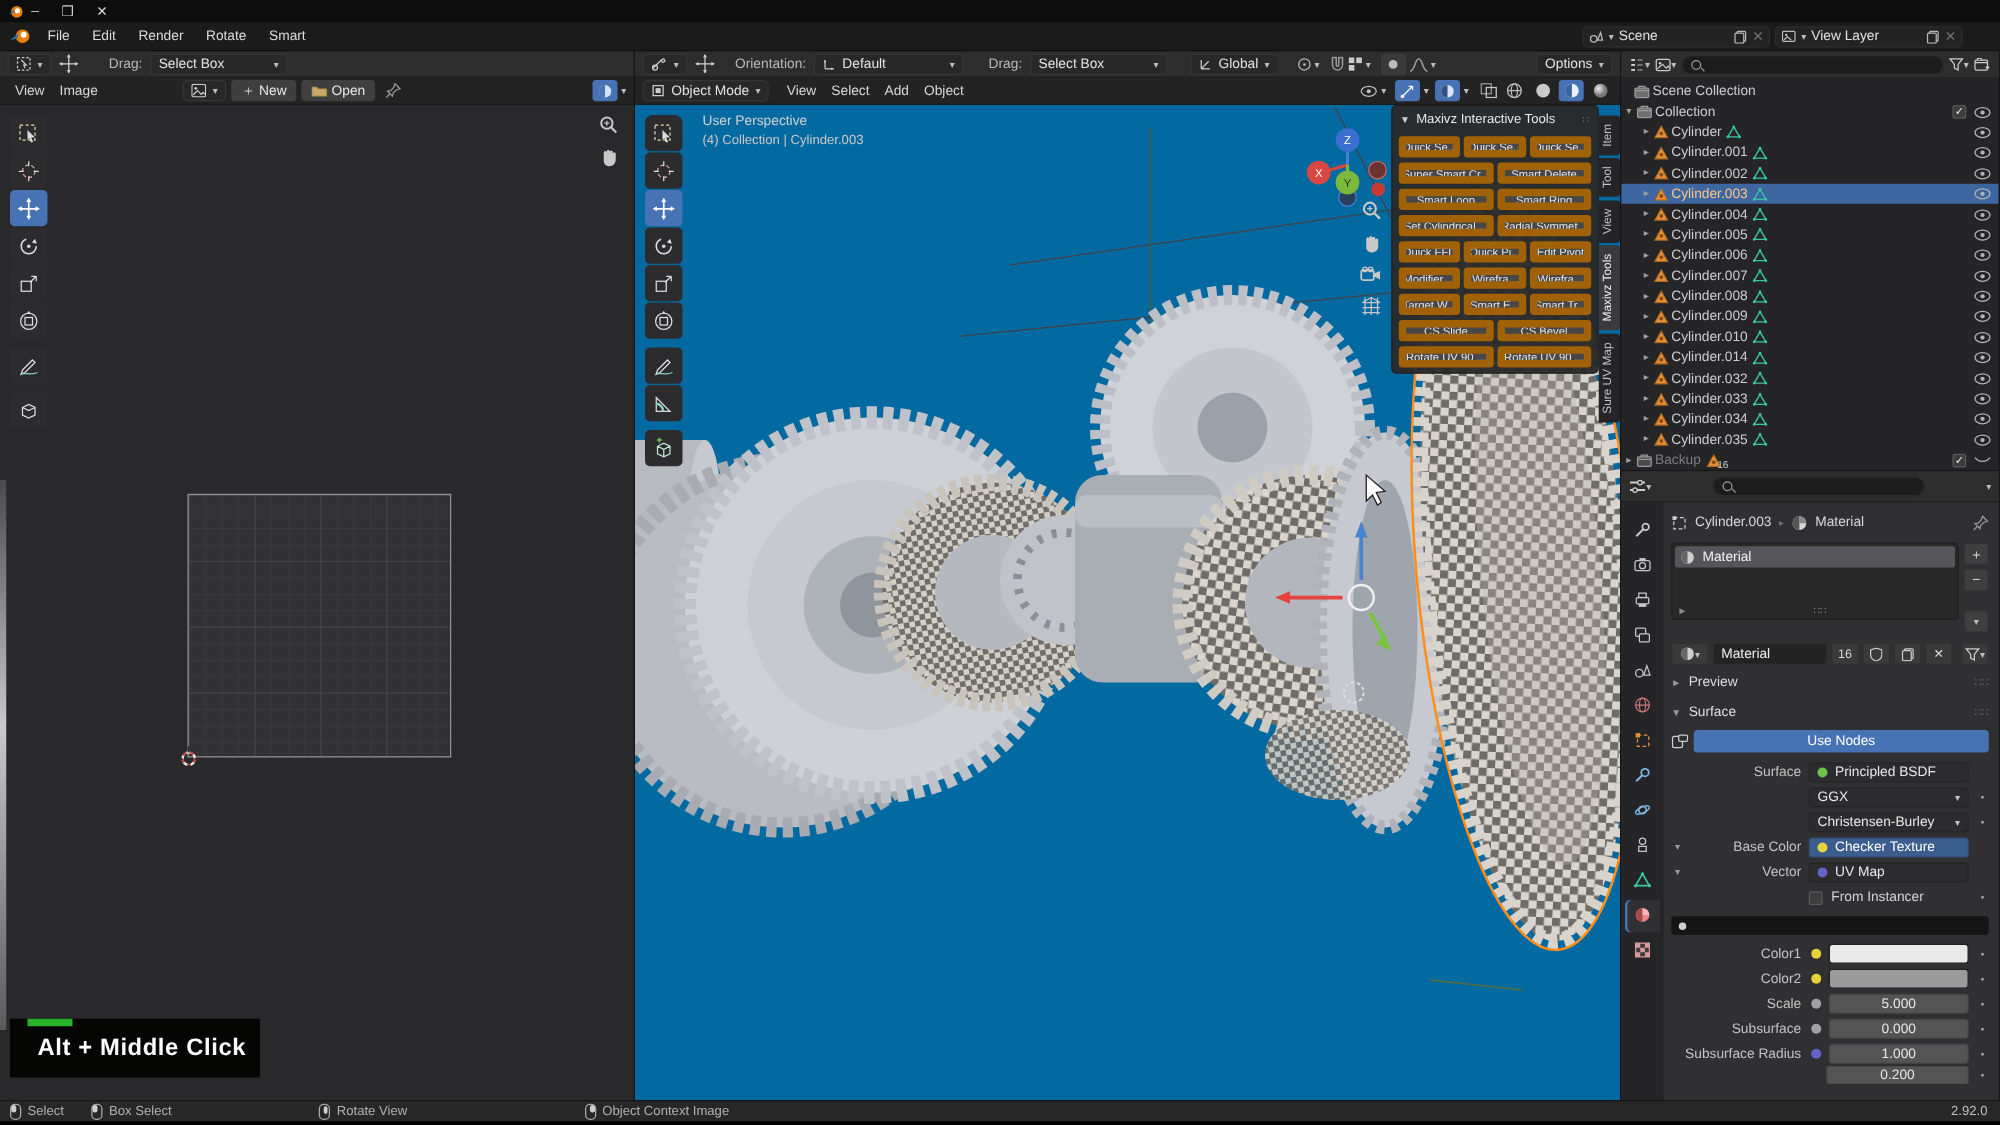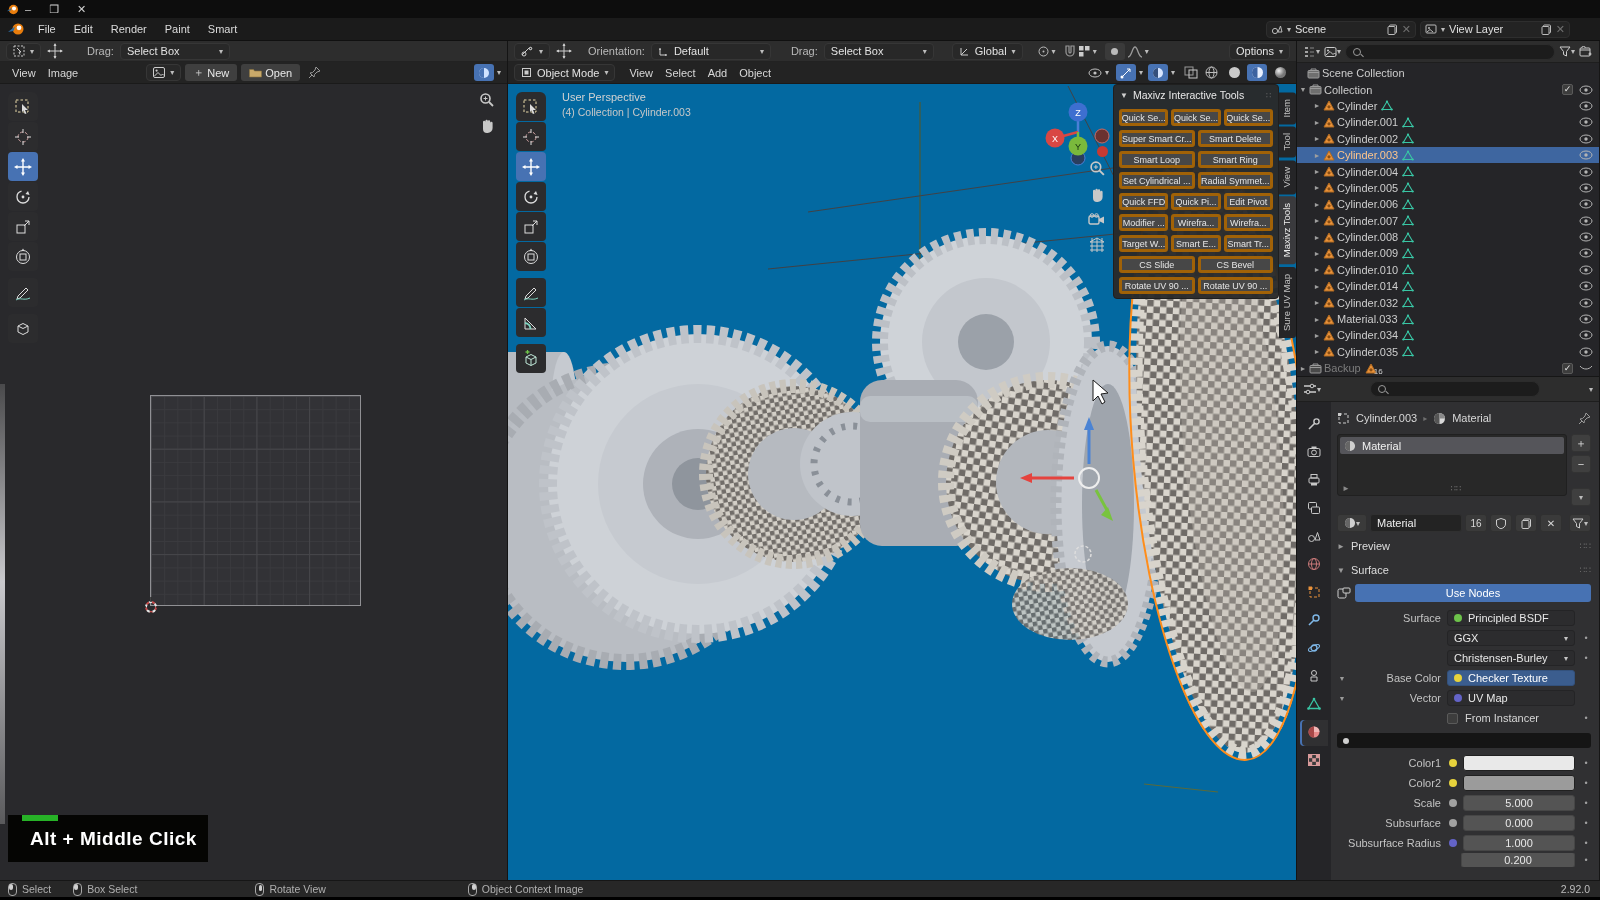--- a/index.html
+++ b/index.html
@@ -71,21 +71,21 @@
   .vp-minis{left:580px;top:76px}
   .vtabs{position:absolute;right:0;top:8px;display:flex;flex-direction:column;gap:2px;width:17px}
   .vtab{writing-mode:vertical-rl;transform:rotate(180deg);background:#252527;color:#c3c3c3;font-size:9.5px;padding:7px 2px;border-radius:3px 0 0 3px;text-align:center}
   .vtab.active{background:#3a3a3d;color:#f0f0f0}
 
   
   .mx-panel{position:absolute;right:17px;top:0;width:166px;background:rgba(42,42,42,.96);border:1px solid #1f1f1f;border-radius:4px;padding-bottom:4px}
   .mx-head{display:flex;align-items:center;gap:5px;padding:4px 6px;color:#e8e8e8;font-size:10.5px}
   .mx-head .grip{margin-left:auto;color:#777;font-size:8px;letter-spacing:1px}
   .mx-row{display:flex;gap:3px;padding:0 5px;margin-top:4px}
-  .mx-btn{flex:1;background:#474747;border:3px solid #a16207;border-radius:3px;color:#e6e6e6;font-size:9px;height:17px;display:flex;align-items:center;justify-content:center;white-space:nowrap;overflow:hidden;padding:0 2px}
+  .mx-btn{flex:1;background:#474747;border:6px solid #a16207;border-radius:3px;color:#e6e6e6;font-size:9px;height:17px;display:flex;align-items:center;justify-content:center;white-space:nowrap;overflow:hidden;padding:0 2px}
 
   
   .outliner{height:336px;background:#252528;border-bottom:1px solid #161616;display:flex;flex-direction:column}
   .out-header{height:22px;background:#2d2d2d;border-bottom:1px solid #1e1e1e;display:flex;align-items:center;gap:4px;padding:0 6px;flex:none}
   .search{display:flex;align-items:center;gap:4px;background:#1c1c1c;border:1px solid #2c2c2c;border-radius:9px;height:16px;padding:0 7px;flex:1}
   .mag{width:8px;height:8px;border:1.3px solid #9a9a9a;border-radius:50%;position:relative;flex:none}
   .mag::after{content:"";position:absolute;left:6px;top:6px;width:4px;height:1.3px;background:#9a9a9a;transform:rotate(45deg)}
   .tree{flex:1;overflow:hidden;padding-top:2px}
   .trow{display:flex;align-items:center;height:16.4px;padding-right:6px;color:#cdcdcd}
   .trow.sel{background:#3e66a0}
@@ -165,21 +165,21 @@
   <div class="topbar">
     <svg width="20" height="14" style="margin-left:6px" viewBox="0 0 20 14">
         <circle cx="12" cy="7" r="5.5" fill="#e87d0d"></circle>
         <circle cx="13" cy="5.8" r="2.4" fill="#fff"></circle>
         <path d="M2 10 L9 4.5 L7.5 9 Z" fill="#2d6ca3"></path>
       </svg>
     <div class="menu-row" id="topbar-menus">
         <span class="menu-item">File</span>
         <span class="menu-item">Edit</span>
         <span class="menu-item">Render</span>
-        <span class="menu-item">Paint</span>
+        <span class="menu-item">Rotate</span>
         <span class="menu-item">Smart</span>
       </div>
     <div class="top-right">
       <div class="id-field">
         <svg width="12" height="12" viewBox="0 0 12 12">
             <circle cx="4" cy="8" r="2.6" fill="none" stroke="#bbb"></circle>
             <path d="M7 9 L9.5 3 L11 9 Z" fill="none" stroke="#bbb"></path>
           </svg>
         <span class="chev">▾</span>
         <span class="txt">Scene</span>
@@ -1028,21 +1028,21 @@
                 <circle cx="7" cy="5" r="1.7" fill="#b4b4b4"></circle>
               </svg>
             </div>
             <div class="trow ">
     <span style="width:14px"></span>
               <span class="arr">►</span>
     <svg width="12" height="11" viewBox="0 0 12 11">
                 <path d="M6 1 L11 10 L1 10 Z" fill="#e8913a" stroke="#b06a20"></path>
                 <circle cx="6" cy="6.8" r="1.6" fill="#8a4f12"></circle>
               </svg>
-              <span class="nm">Material.033</span>
+              <span class="nm">Cylinder.033</span>
               <svg width="12" height="11" viewBox="0 0 12 11">
                 <path d="M6 1.5 L10.7 9.5 L1.3 9.5 Z" fill="none" stroke="#39c5a4" stroke-width="1.1"></path>
                 <circle cx="6" cy="1.5" r="1.1" fill="#39c5a4"></circle>
                 <circle cx="10.7" cy="9.5" r="1.1" fill="#39c5a4"></circle>
                 <circle cx="1.3" cy="9.5" r="1.1" fill="#39c5a4"></circle>
               </svg>
               <span class="sp"></span>
               <svg width="14" height="10" viewBox="0 0 14 10">
                 <ellipse cx="7" cy="5" rx="6" ry="4" fill="none" stroke="#b4b4b4"></ellipse>
                 <circle cx="7" cy="5" r="1.7" fill="#b4b4b4"></circle>

